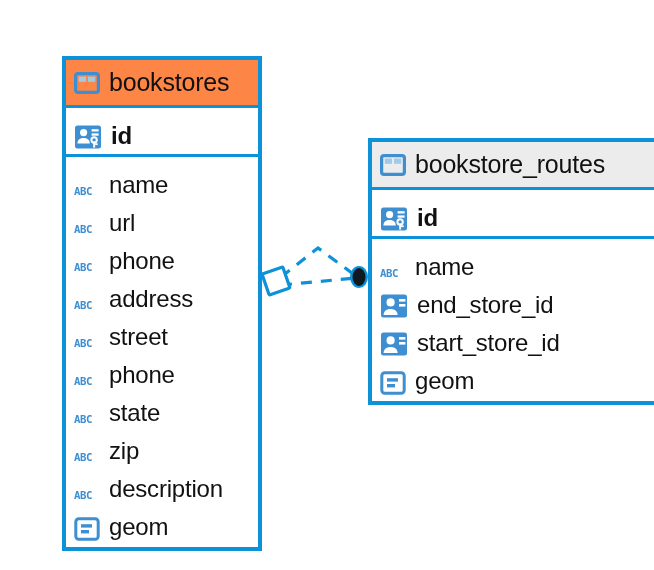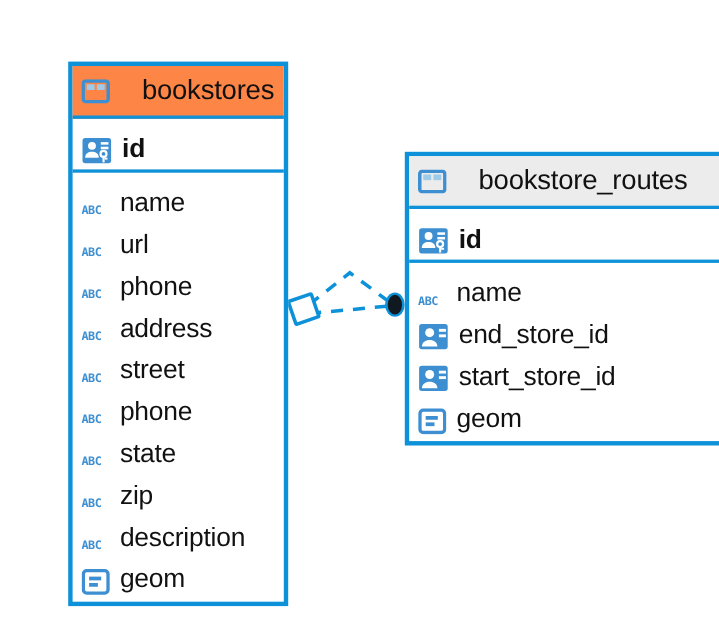--- a/index.html
+++ b/index.html
@@ -23,21 +23,20 @@
     border: 4px solid #0d91d8;
     background: #ffffff;
   }
   .entity-header {
     display: flex;
     align-items: center;
     box-sizing: border-box;
     height: 48px;
     padding: 0 8px;
     border-bottom: 3px solid #0d91d8;
-    gap: 20px;
   }
   .entity-header.accent-orange { background: #fd8546; }
   .entity-header.accent-gray   { background: #ececec; }
   .entity-title {
     font-size: 25px;
     color: #111111;
     margin-left: 9px;
     white-space: nowrap;
     letter-spacing: -0.2px;
   }

